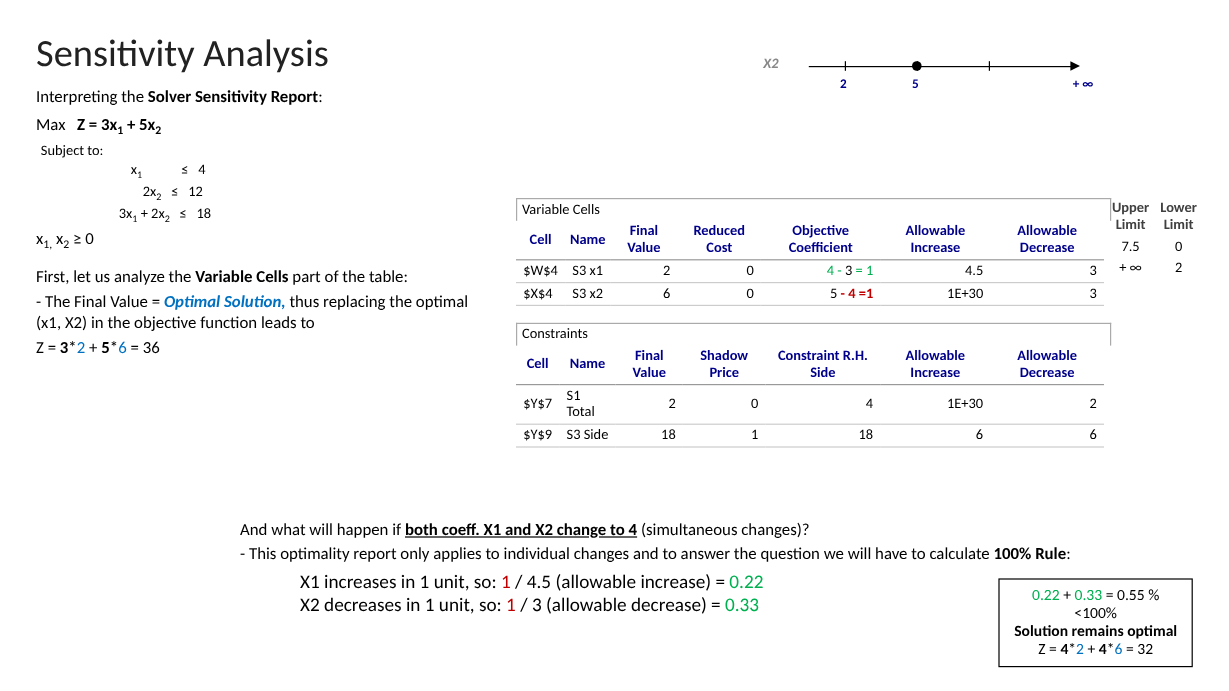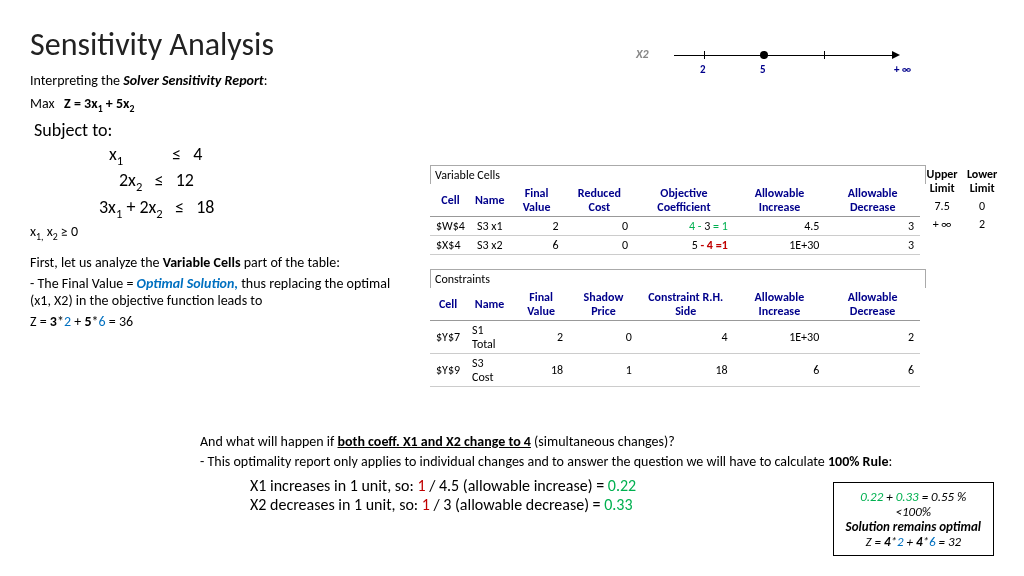--- a/index.html
+++ b/index.html
@@ -14,21 +14,21 @@
     position: relative;
   }
   .title {
     font-size: 32px;
     font-weight: 400;
     color: #222;
     margin-bottom: 8px;
   }
   .intro { font-size: 14px; margin-bottom: 6px;}
   .objective { font-size: 14px; margin: 4px 0; }
-  .constraints { font-size: 18px; margin-left: 4px; }
+  .constraints { font-size: 12px; margin-left: 4px; }
   .constraints div { margin: 2px 0; }
   .indent1 { padding-left: 75px; }
   .indent2 { padding-left: 85px; }
   .indent3 { padding-left: 65px; }
   sub { font-size: 0.7em; vertical-align: sub; }
   .analysis { font-size: 14px; margin-top: 12px; max-width: 380px;}
   .analysis p { margin: 4px 0;}
   .blue { color: #0070c0; font-weight: bold; font-style: italic;}
   .blue2 { color: #0070c0;}
   .red { color: #c00000;}
@@ -59,40 +59,40 @@
     left: 430px;
     width: 565px;
     font-size: 12px;
   }
   .section-title { border:1px solid #aaa; border-bottom:none; padding:2px 4px; background:#fff;}
   table.rep { border-collapse: collapse; width: 490px; }
   table.rep th { color:#00008b; font-weight:bold; text-align:center; padding:2px 4px; border-bottom:1px solid #999;}
   table.rep td { text-align:right; padding:2px 6px; border-bottom:1px solid #ccc;}
   table.rep td.l { text-align:left;}
   .limits { position:absolute; font-size:12px;}
-  .limits .hdr { color:#000000; font-weight:bold;}
+  .limits .hdr { color:#404040; font-weight:bold;}
   
   .bottom {
     position:absolute;
     top: 430px;
     left: 200px;
     width: 790px;
     font-size:14px;
   }
   .bottom p { margin:3px 0;}
   .calc { font-size:16px; margin-top:6px; margin-left:50px;}
-  .rulebox { position:absolute; right:30px; bottom:20px; border:1px solid #000; padding:6px 12px; font-size:13px; text-align:center;font-style:italic;}
+  .rulebox { position:absolute; right:30px; bottom:20px; border:1px solid #000; padding:6px 12px; font-size:13px; text-align:center;}
 </style>
 </head>
 <body>
 
 <div class="title">Sensitivity Analysis</div>
 
 <div class="intro">
-  <span>Interpreting the </span><span class="bold" style="font-style:italic">Solver Sensitivity Report</span><span>:</span>
+  <span>Interpreting the </span><span class="bold" style="">Solver Sensitivity Report</span><span>:</span>
 </div>
 
 <div class="objective">
   <span>Max&nbsp;&nbsp;&nbsp;</span><span class="bold"><span>Z = 3x</span><sub>1</sub><span> + 5x</span><sub>2</sub></span>
 </div>
 
 <div class="constraints">
   <div>Subject to:</div>
   <div class="indent1"><span>x</span><sub>1</sub>&nbsp;&nbsp;&nbsp;&nbsp;&nbsp;&nbsp;&nbsp;&nbsp;&nbsp;&nbsp;&nbsp;&nbsp;<span>≤</span>&nbsp;&nbsp;&nbsp;<span>4</span></div>
   <div class="indent2"><span>2x</span><sub>2</sub>&nbsp;&nbsp;&nbsp;<span>≤</span>&nbsp;&nbsp;&nbsp;<span>12</span></div>
@@ -192,21 +192,21 @@
           <td class="l">$Y$7</td>
           <td class="l">S1 Total</td>
           <td>2</td>
           <td>0</td>
           <td>4</td>
           <td>1E+30</td>
           <td>2</td>
         </tr>
     <tr>
           <td class="l">$Y$9</td>
-          <td class="l">S3 Cost</td>
+          <td class="l">S3 Side</td>
           <td>18</td>
           <td>1</td>
           <td>18</td>
           <td>6</td>
           <td>6</td>
         </tr>
   </tbody>
     </table>
 </div>
 

